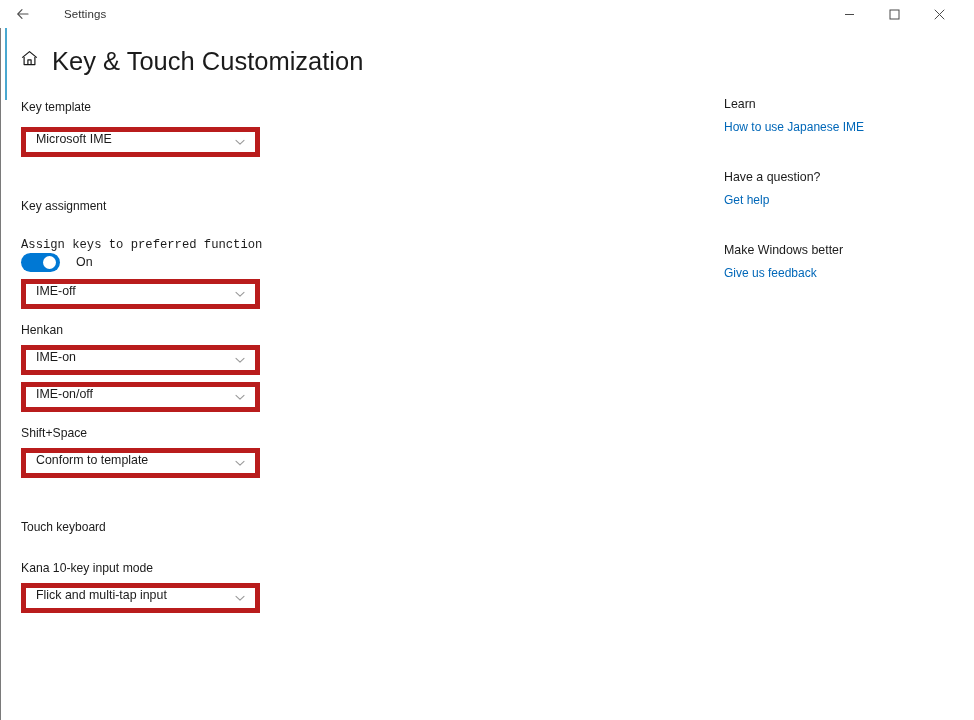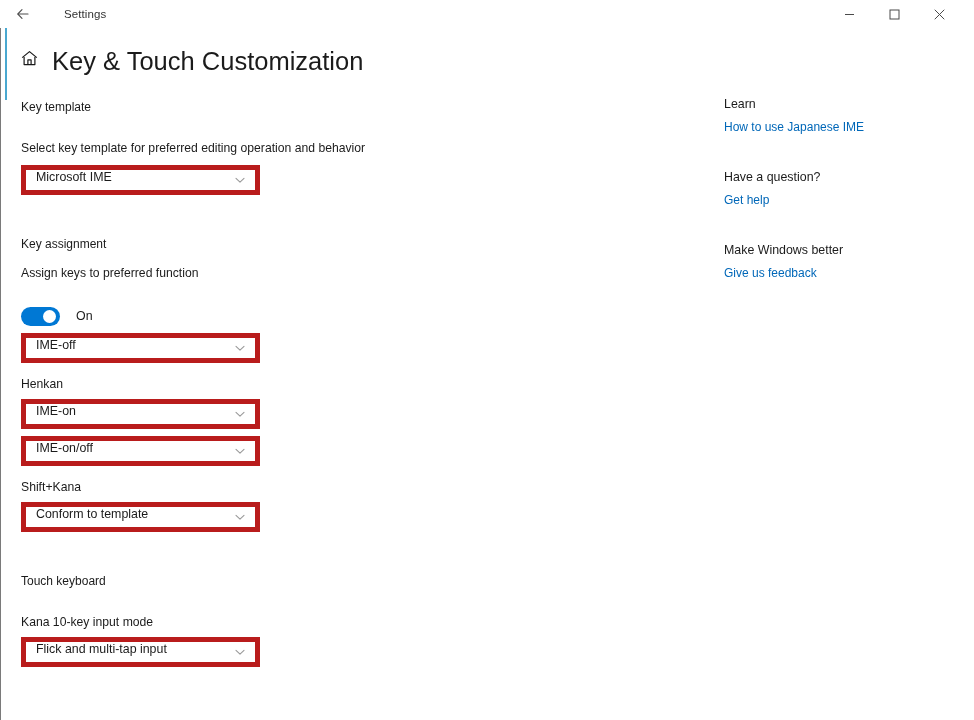--- a/index.html
+++ b/index.html
@@ -292,38 +292,37 @@
       </span>
     </div>
     <div id="page-title">Key &amp; Touch Customization</div>
   </div>
 
   <div id="settings-content">
 
     <div>
       <div class="section-heading">Key template</div>
 
-      <div class="field-label" style="margin-top:22px;">Select key template for preferred editing operation and behavior</div>
 
       <div class="combo-box" style="margin-top:9px;">
         <span class="combo-value">Microsoft IME</span>
         <span class="combo-chevron">
           <svg width="12" height="12" viewBox="0 0 12 12" fill="none" stroke="currentColor" stroke-width="1.1" stroke-linecap="round" stroke-linejoin="round">
             <path d="M2 4.4 L6 8.2 L10 4.4"></path>
           </svg>
         </span>
       </div>
     </div>
 
     <div style="margin-top:38px;">
       <div class="section-heading">Key assignment</div>
 
-      <div class="field-label" style="margin-top:10px;">Assign keys to preferred function</div>
-
-      <div class="toggle-row" style="margin-top:26px;">
+      <div class="field-label" style="margin-top:20px;font-family:Liberation Mono, monospace;">Assign keys to preferred function</div>
+
+      <div class="toggle-row" style="margin-top:0;">
         <div class="toggle-switch">
           <div class="toggle-thumb"></div>
         </div>
         <span class="toggle-label">On</span>
       </div>
 
       <div class="combo-box" style="margin-top:7px;">
         <span class="combo-value">IME-off</span>
         <span class="combo-chevron">
           <svg width="12" height="12" viewBox="0 0 12 12" fill="none" stroke="currentColor" stroke-width="1.1" stroke-linecap="round" stroke-linejoin="round">
@@ -344,21 +343,21 @@
 
       <div class="combo-box" style="margin-top:7px;">
         <span class="combo-value">IME-on/off</span>
         <span class="combo-chevron">
           <svg width="12" height="12" viewBox="0 0 12 12" fill="none" stroke="currentColor" stroke-width="1.1" stroke-linecap="round" stroke-linejoin="round">
             <path d="M2 4.4 L6 8.2 L10 4.4"></path>
           </svg>
         </span>
       </div>
 
-      <div class="field-label" style="margin-top:13px;">Shift+Kana</div>
+      <div class="field-label" style="margin-top:13px;">Shift+Space</div>
       <div class="combo-box" style="margin-top:7px;">
         <span class="combo-value">Conform to template</span>
         <span class="combo-chevron">
           <svg width="12" height="12" viewBox="0 0 12 12" fill="none" stroke="currentColor" stroke-width="1.1" stroke-linecap="round" stroke-linejoin="round">
             <path d="M2 4.4 L6 8.2 L10 4.4"></path>
           </svg>
         </span>
       </div>
     </div>
 

